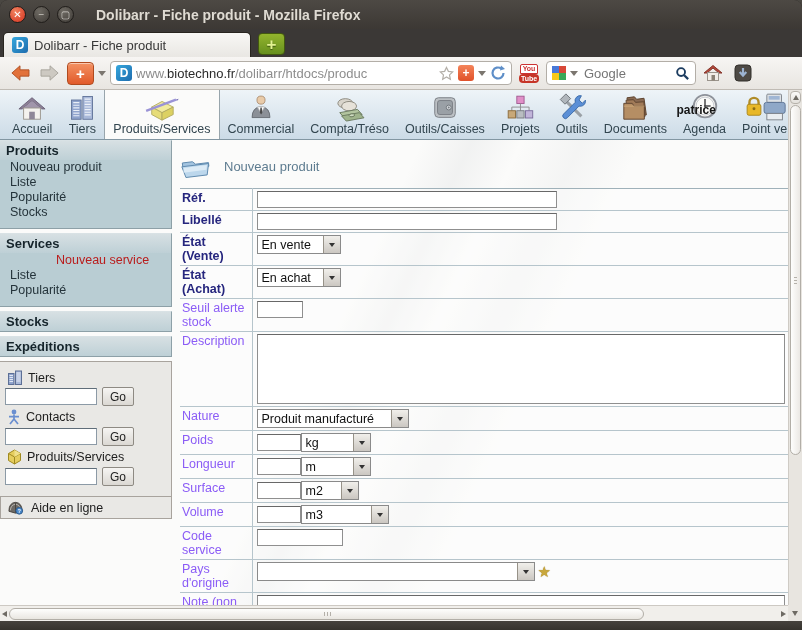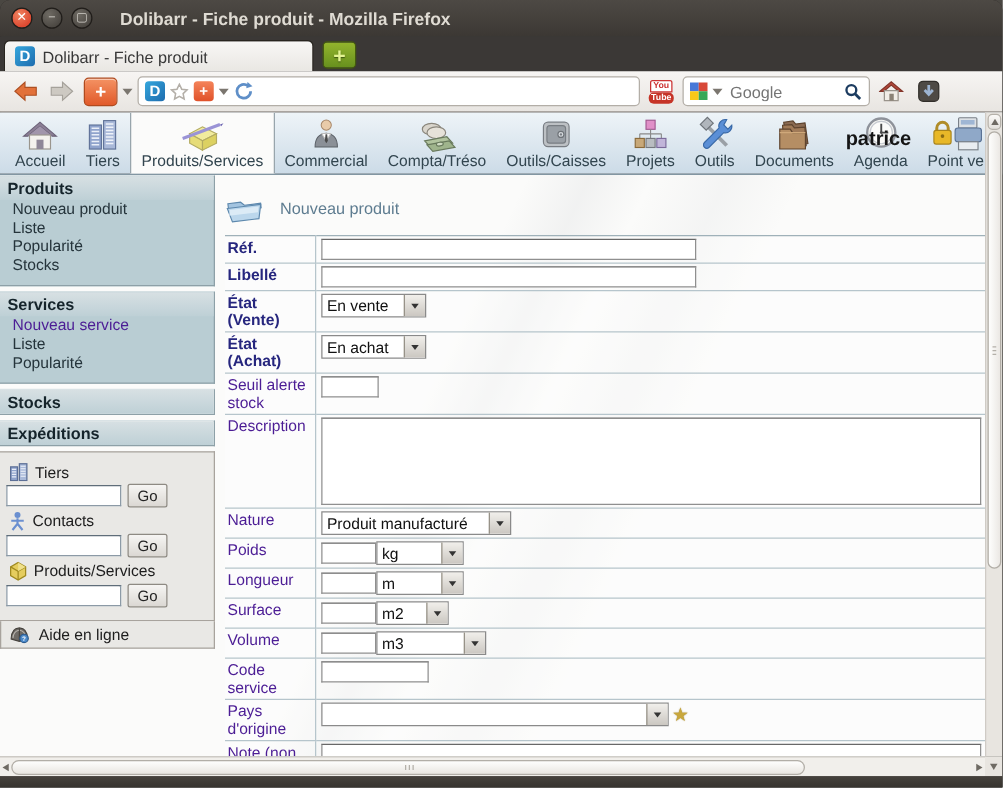--- a/index.html
+++ b/index.html
@@ -37,46 +37,46 @@
   .glogo i{display:block;}
   .ytbtn{width:26px;height:26px;display:flex;flex-direction:column;align-items:center;justify-content:center;flex:none;}
   .yt-top{background:#fff;border:1px solid #c33;color:#c33;font-size:7px;font-weight:bold;line-height:8px;padding:0 2px;border-radius:2px 2px 0 0;}
   .yt-bot{background:#c63427;color:#fff;font-size:7px;font-weight:bold;line-height:9px;padding:0 2px;border-radius:4px;}
 
   
   .topmenu{position:absolute;top:90px;left:0;right:0;height:50px;background:linear-gradient(#eef4f8,#ccdbe7);border-bottom:1px solid #8296a2;display:flex;align-items:stretch;padding-left:4px;overflow:hidden;}
   .menu-item{display:flex;flex-direction:column;align-items:center;justify-content:flex-end;padding:2px 8px 3px;font-size:12.5px;color:#32454f;white-space:nowrap;}
   .menu-item .micon{height:32px;display:flex;align-items:flex-end;position:relative;}
   .menu-item.active{background:#fbfbfa;border-left:1px solid #98a5ac;border-right:1px solid #98a5ac;}
-  .username{position:absolute;left:-13px;top:11px;font-size:16px;font-weight:bold;color:#151515;}
+  .username{position:absolute;left:-13px;top:11px;font-size:12px;font-weight:bold;color:#151515;}
 
   
   .content{position:absolute;top:140px;left:0;right:14px;bottom:25px;background:#fbfbfa;display:flex;overflow:hidden;}
   .content::before{content:'';position:absolute;inset:0;pointer-events:none;
     background:linear-gradient(115deg,transparent 42%,rgba(110,120,130,.07) 47%,transparent 52%,rgba(110,120,130,.05) 58%,transparent 64%);}
   
   .sidebar{width:172px;flex:none;font-size:12.5px;position:relative;z-index:1;}
   .sm-block{background:#b9cdd3;border-top:1px solid #d9e2e5;border-bottom:1px solid #8da0a7;border-right:1px solid #8da0a7;margin-bottom:4px;padding-bottom:8px;}
   .sm-block.headeronly{padding-bottom:0;}
   .sm-header{font-weight:bold;font-size:13px;color:#15242b;padding:2px 6px 2px 6px;background:linear-gradient(#d7e0e3,#bed0d6);}
   .sm-item{padding:0 6px 1px 10px;color:#25343b;cursor:pointer;}
-  .sm-item.disabled{color:#4c1d95;cursor:default;}
+  .sm-item.disabled{color:#b91c1c;cursor:default;margin-left:46px;}
   .search-area{background:#e9e8e5;border-top:1px solid #a8a39d;border-bottom:1px solid #a8a39d;border-right:1px solid #a8a39d;padding:6px 5px 7px 5px;}
   .sg-label{display:flex;align-items:center;gap:5px;margin:2px 0 2px 2px;color:#1d1d1d;}
   .sg-row{display:flex;align-items:center;gap:5px;margin-bottom:3px;}
   .sg-input{width:92px;height:17px;border:1px solid #8c9aa6;border-top-color:#5f6d79;font-size:12px;padding:0 2px;background:#fff;}
   .gobtn{height:19px;padding:0 7px;font-size:12px;font-family:"Liberation Sans",sans-serif;background:linear-gradient(#f6f5f3,#dbd8d3);border:1px solid #8e8a83;border-radius:2px;color:#222;}
   .aide{border:1px solid #a8a39d;border-top:none;background:#e9e8e5;padding:3px 6px;display:flex;align-items:center;gap:7px;color:#1d1d1d;}
 
   
   .main{flex:1;padding:10px 0 0 8px;position:relative;z-index:1;overflow:hidden;}
   .page-title{display:flex;align-items:center;gap:12px;color:#5e7c90;font-size:13px;height:32px;margin-bottom:6px;}
   .ftable{width:100%;border-collapse:collapse;border-top:1px solid #9fb1b9;}
   .ftable td{border-bottom:1px solid #b6c5cc;font-size:12.5px;vertical-align:top;padding:2px 3px 2px 4px;background:rgba(255,255,255,.35);}
-  td.lbl{width:72px;border-right:1px solid #b6c5cc;color:#4c1d95;padding-left:2px;padding-right:2px;}
+  td.lbl{width:72px;border-right:1px solid #b6c5cc;color:#8b5cf6;padding-left:2px;padding-right:2px;}
   td.lbl.req{color:#26267e;font-weight:bold;}
   .ti{height:17px;border:1px solid #8f8f8f;border-top-color:#686868;background:#fff;font-size:12px;padding:0 2px;}
   .ta{border:1px solid #8f8f8f;border-top-color:#686868;background:#fff;display:block;}
   .fsel{display:inline-flex;height:19px;border:1px solid #8a8a8a;background:#fff;align-items:center;vertical-align:middle;}
   .fsel .v{flex:1;padding:0 4px;font-size:12.5px;color:#111;white-space:nowrap;overflow:hidden;}
   .fsel .b{width:17px;height:17px;background:linear-gradient(#f1efeb,#cbc7c1);border-left:1px solid #979288;display:flex;align-items:center;justify-content:center;flex:none;}
   .fsel .b i{width:0;height:0;border-left:3.5px solid transparent;border-right:3.5px solid transparent;border-top:4.5px solid #333;}
   .star{color:#c9a73c;font-size:15px;text-shadow:0 0 1px #8a6f1e;vertical-align:middle;margin-left:3px;}
   .mrow{display:flex;gap:0;align-items:center;}
 
@@ -135,20 +135,21 @@
         <span class="iconspan">
           <svg width="22" height="18" viewBox="0 0 24 20">
             <path d="M12 2 L21 10 L12 18 V13.5 H2 V6.5 H12 Z" fill="#cdc9c2" stroke="#a5a19a"></path>
           </svg>
         </span>
       </div>
     <div class="plusbtn">+</div>
     <div class="caret"></div>
     <div class="urlbar">
       <div class="favicon-d">D</div>
+      <div class="url-text"><span class="url-dim">www.</span><span class="url-host">biotechno.fr</span><span class="url-dim">/dolibarr/htdocs/produc</span></div>
       <span class="iconspan">
           <svg width="15" height="15" viewBox="0 0 16 16">
             <path d="M8 1.5 l2 4.2 4.6.6 -3.4 3.2 .9 4.6 -4.1-2.3 -4.1 2.3 .9-4.6 -3.4-3.2 4.6-.6 Z" fill="none" stroke="#b4afa8" stroke-width="1.3"></path>
           </svg>
         </span>
       <span class="iconspan" style="width:16px;height:16px;border-radius:3px;background:linear-gradient(#f4845a,#e0512a);color:#fff;font-weight:bold;font-size:12px;">+</span>
       <div class="caret"></div>
       <span class="iconspan">
           <svg width="16" height="16" viewBox="0 0 16 16">
             <path d="M13.5 8 a5.5 5.5 0 1 1 -2.2-4.4" fill="none" stroke="#5f8fc8" stroke-width="2.2"></path>

